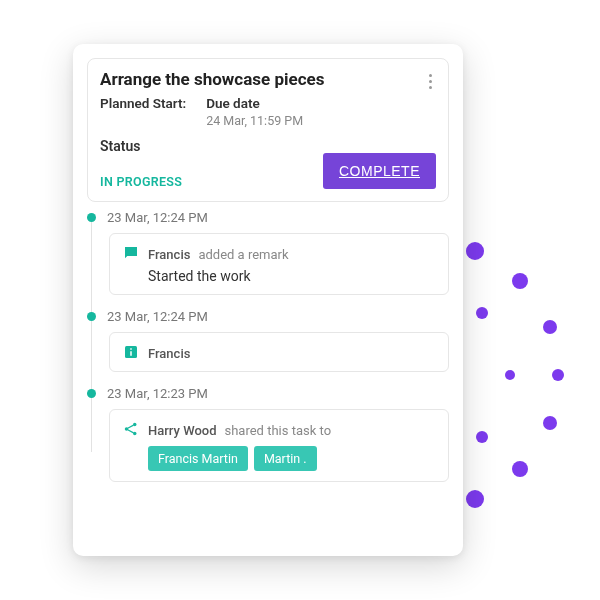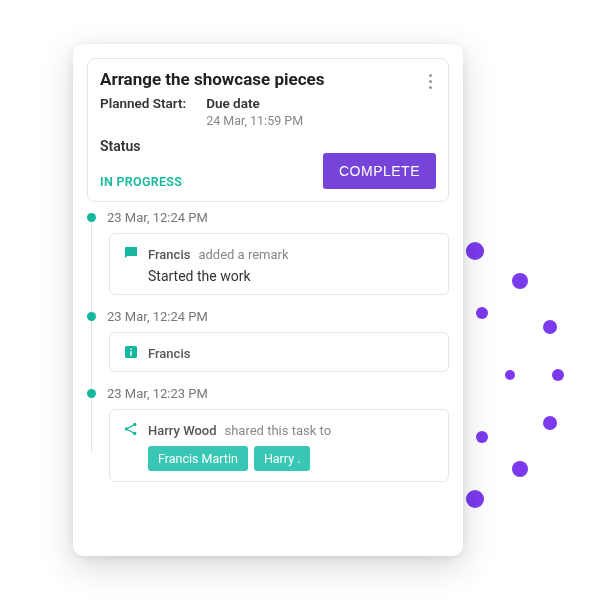--- a/index.html
+++ b/index.html
@@ -64,20 +64,21 @@
   .complete-btn {
     background: #7644d8;
     color: #fff;
     font-size: 14px;
     font-weight: 500;
     letter-spacing: 0.5px;
     border: none;
     border-radius: 3px;
     padding: 10px 16px;
     cursor: pointer;
+    text-decoration: underline;
   }
 
   .timeline {
     margin-top: 8px;
     position: relative;
     padding-left: 16px;
   }
   .timeline::before {
     content: "";
     position: absolute;
@@ -246,19 +247,19 @@
                   <path d="M7.6 11 L15.4 6.8" stroke="#15b79e" stroke-width="1.6"></path>
                   <path d="M7.6 13 L15.4 17.2" stroke="#15b79e" stroke-width="1.6"></path>
                 </g>
               </svg>
           </span>
           <span class="actor">Harry Wood</span>
           <span>shared this task to</span>
         </div>
         <div class="tag-row">
           <span class="tag">Francis Martin</span>
-          <span class="tag">Harry .</span>
+          <span class="tag">Martin .</span>
         </div>
       </div>
     </div>
 
   </div>
 </div>
 
 </body></html>

